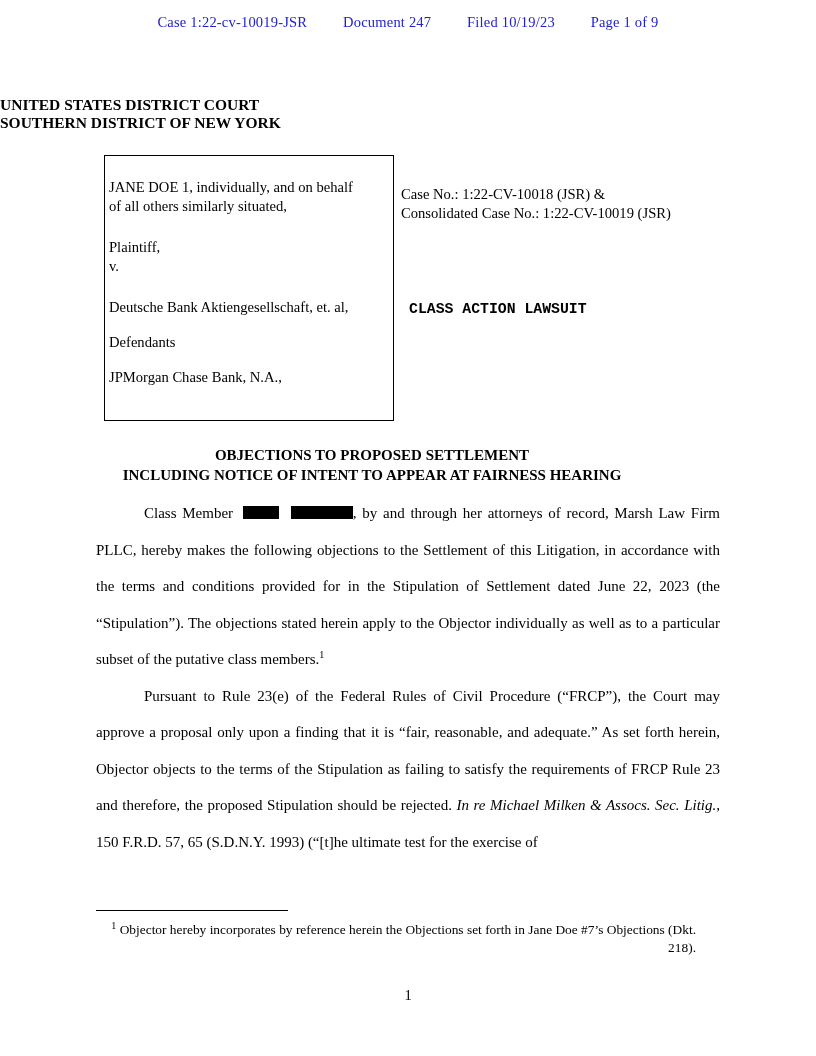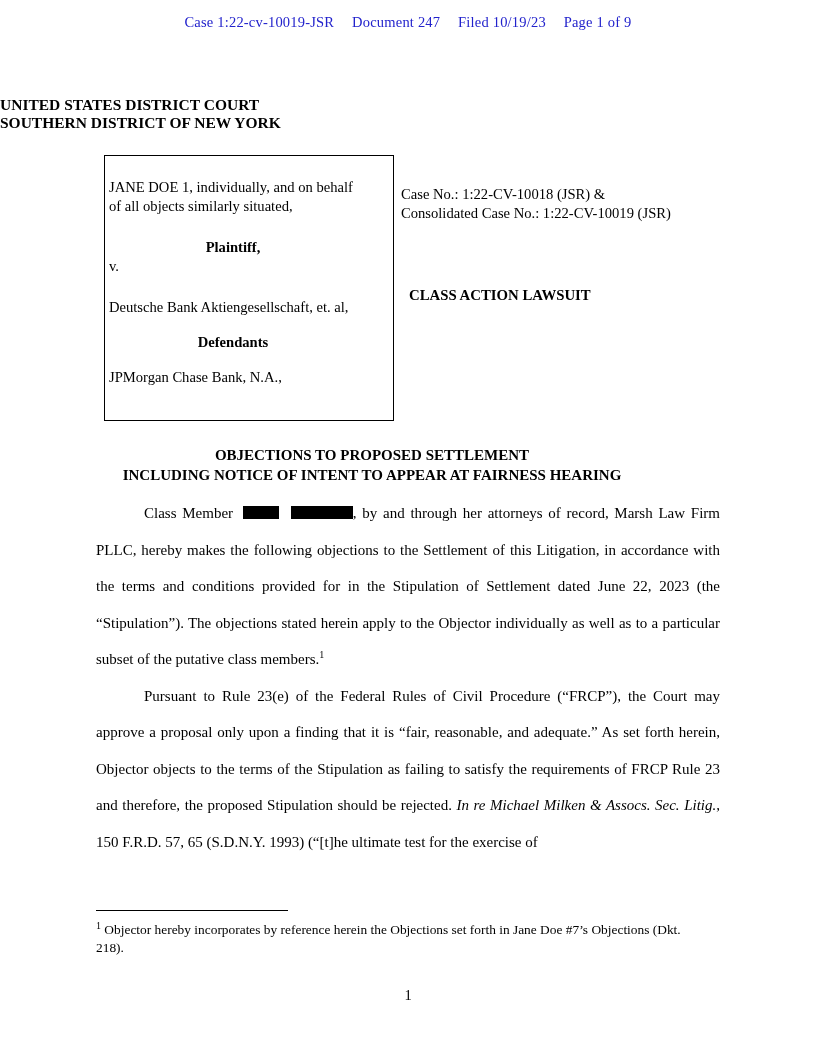--- a/index.html
+++ b/index.html
@@ -26,21 +26,21 @@
     top: 14px;
     left: 0;
     width: 816px;
     text-align: center;
     color: #2222cc;
     font-family: "Liberation Serif", serif;
     font-size: 14.5px;
     letter-spacing: 0.2px;
   }
   .ecf-header span {
-    margin: 0 7px;
+    margin: 0 16px;
   }
   .court-title {
     position: absolute;
     top: 96px;
     left: 0;
     width: 816px;
     text-align: left;
     font-weight: bold;
     font-size: 15.5px;
     line-height: 18px;
@@ -69,43 +69,43 @@
   }
   
   .caption-left {
     border-right: 1px solid #000;
   }
   .cap-party {
     margin: 0 0 0 0;
     padding: 0 6px 0 0;
   }
   .cap-indent {
-    text-align: center;
+    text-align: left;
     padding-right: 22px;
-    font-weight: bold;
   }
   .cap-gap-sm { height: 16px; }
   .cap-gap-md { height: 22px; }
   .caption-right {
     position: absolute;
     left: 297px;
     top: 30px;
     width: 305px;
     font-size: 14.6px;
     line-height: 19px;
   }
   .caption-right .case-no {
     margin-bottom: 0;
   }
   .class-action {
     position: absolute;
     left: 305px;
-    top: 132px;
+    top: 146px;
     font-weight: bold;
     font-size: 14.8px;
+    font-family: Liberation Mono, monospace;
   }
   .doc-title {
     position: absolute;
     top: 446px;
     left: 0;
     width: 744px;
     text-align: center;
     font-weight: bold;
     font-size: 15px;
     line-height: 19.5px;
@@ -142,20 +142,21 @@
     width: 192px;
     border-top: 1px solid #000;
   }
   .footnote {
     position: absolute;
     top: 921px;
     left: 96px;
     width: 600px;
     font-size: 13.4px;
     line-height: 18px;
+    text-align: right;
   }
   .page-number {
     position: absolute;
     top: 987px;
     left: 0;
     width: 816px;
     text-align: center;
     font-size: 14.5px;
   }
 </style>
@@ -172,21 +173,21 @@
   </div>
 
   <div class="court-title">
     <div>UNITED STATES DISTRICT COURT</div>
     <div>SOUTHERN DISTRICT OF NEW YORK</div>
   </div>
 
   <div class="caption">
     <div class="caption-left">
       <div class="cap-party">JANE DOE 1, individually, and on behalf</div>
-      <div class="cap-party">of all objects similarly situated,</div>
+      <div class="cap-party">of all others similarly situated,</div>
       <div class="cap-gap-md"></div>
       <div class="cap-indent">Plaintiff,</div>
       <div class="cap-party">v.</div>
       <div class="cap-gap-md"></div>
       <div class="cap-party">Deutsche Bank Aktiengesellschaft, et. al,</div>
       <div class="cap-gap-sm"></div>
       <div class="cap-indent">Defendants</div>
       <div class="cap-gap-sm"></div>
       <div class="cap-party">JPMorgan Chase Bank, N.A.,</div>
       <div class="cap-gap-md"></div>

